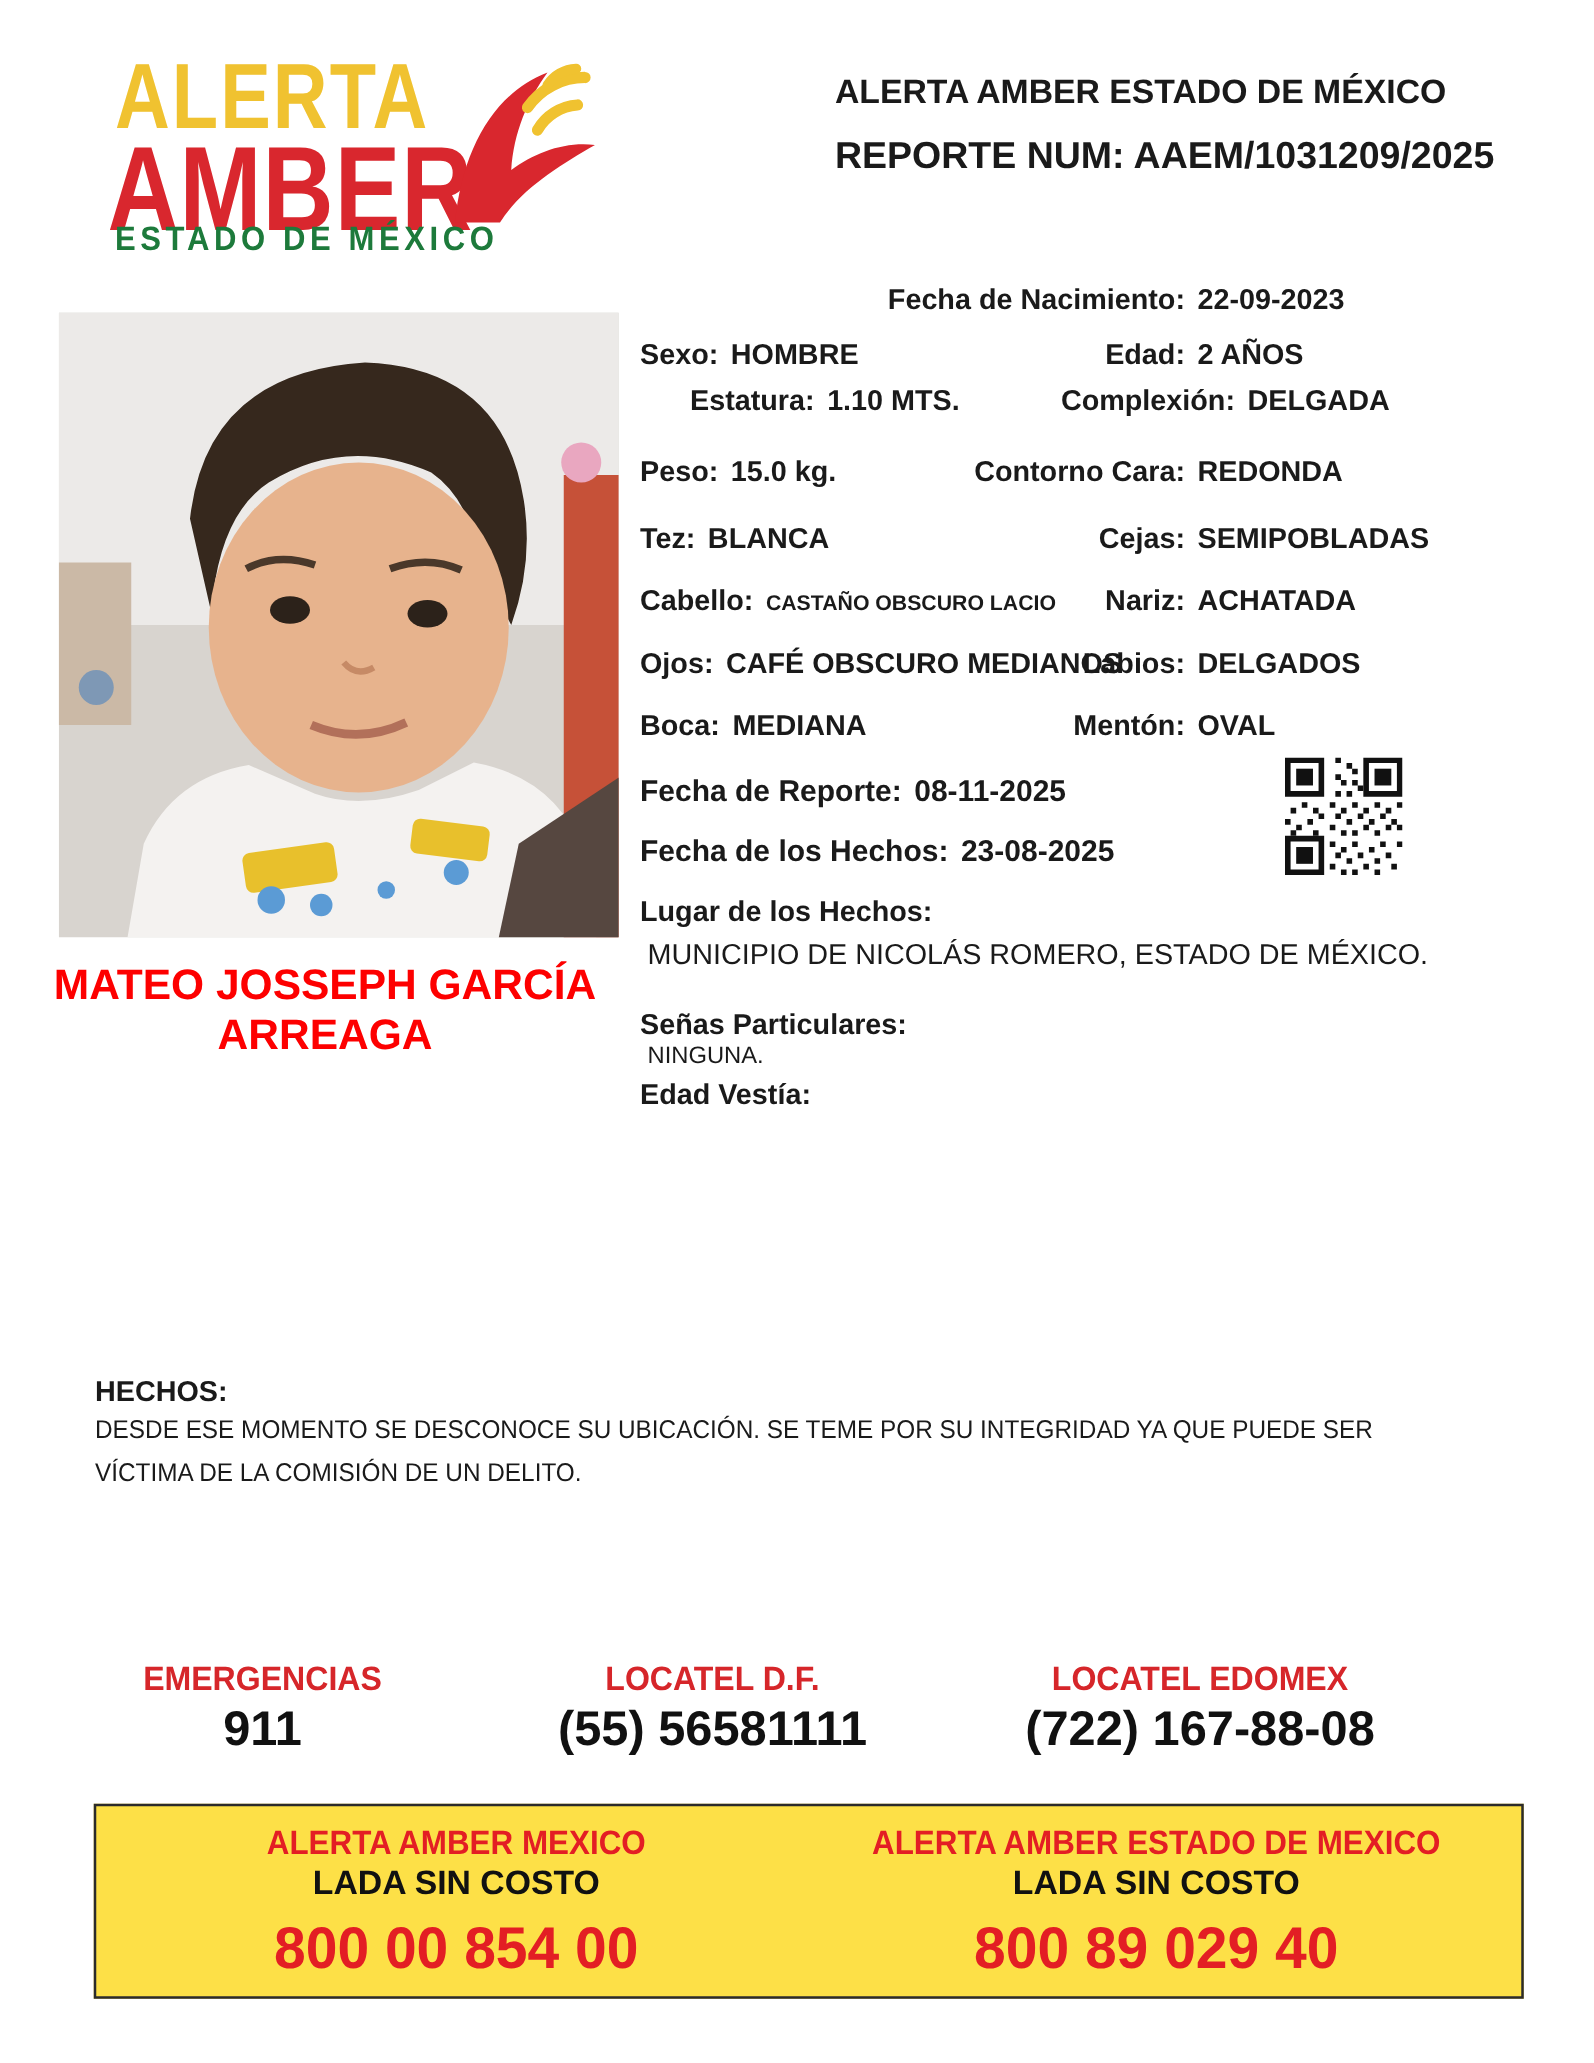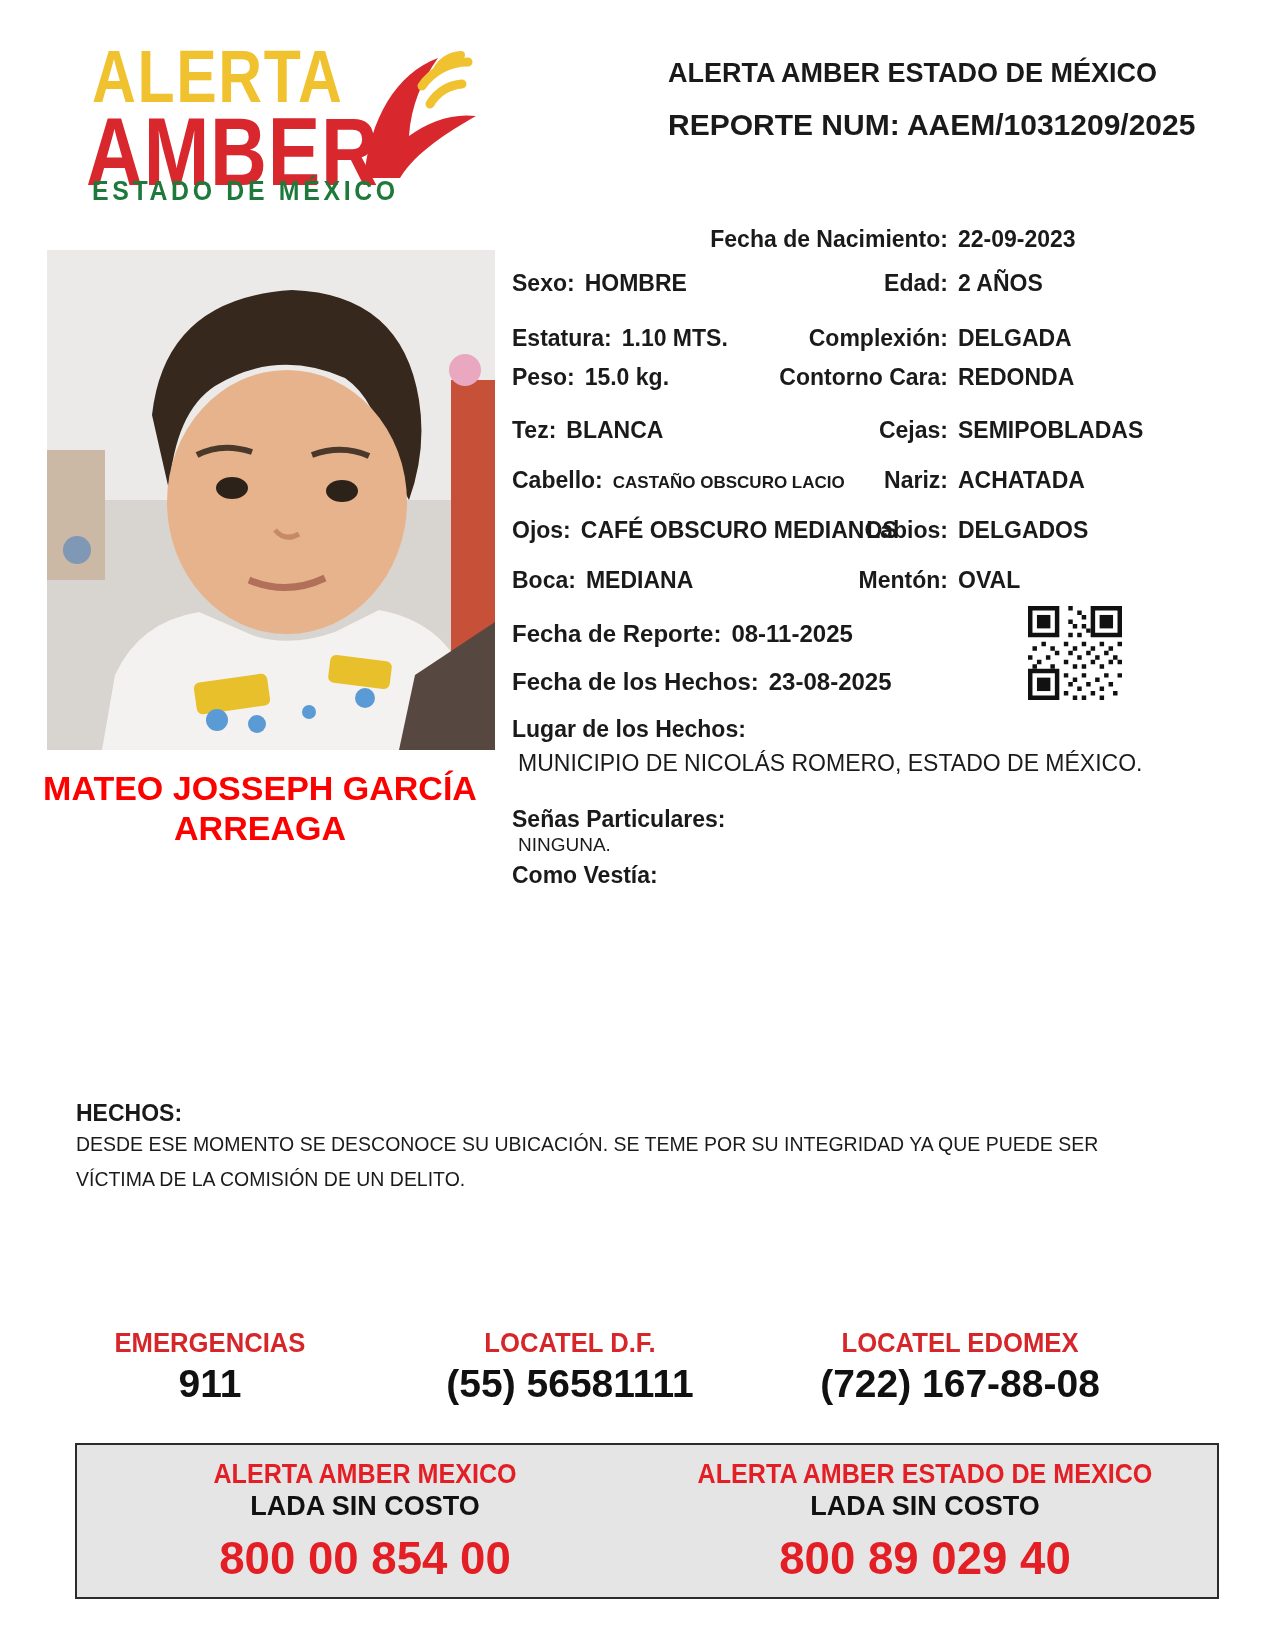--- a/index.html
+++ b/index.html
@@ -26,21 +26,21 @@
         color:#fd0000;line-height:40px;}
 
   
   .lrow{left:512px;font-size:23px;white-space:nowrap;z-index:3;}
   .llabel{font-weight:bold;}
   .lvalue{font-weight:bold;margin-left:10px;}
   .lvalue.small{font-size:17px;}
   .rrow{left:700px;width:470px;font-size:23px;white-space:nowrap;z-index:2;}
   .rlabel{display:inline-block;width:248px;text-align:right;font-weight:bold;}
   .rvalue{font-weight:bold;margin-left:10px;}
-  .t-dob{top:226px;} .t0{top:270px;} .t1{top:325px;} .t2{top:364px;}
+  .t-dob{top:226px;} .t0{top:270px;} .t1{top:307px;margin-left:40px;} .t2{top:364px;}
   .t3{top:417px;} .t4{top:467px;} .t5{top:517px;} .t6{top:567px;}
   .t-rep{top:620px;} .t-fhe{top:668px;}
   .big-lrow{font-size:24px;}
   .sec-label{left:512px;font-size:23px;font-weight:bold;}
   .sec-value{left:518px;font-size:23px;}
   .t-lugar-l{top:716px;} .t-lugar-v{top:750px;}
   .t-senas-l{top:806px;}
   .t-senas-v{top:834px;font-size:19px;}
   .t-vestia-l{top:862px;}
   .t-vestia-v{top:890px;font-size:19.5px;width:665px;line-height:28px;white-space:pre-wrap;}
@@ -52,21 +52,21 @@
   .hechos-body{left:76px;top:1126px;width:1090px;font-size:20.5px;line-height:35px;
                transform:scaleX(.95);transform-origin:left top;}
 
   
   .em-col{top:1328px;text-align:center;}
   .em1{left:40px;width:340px;} .em2{left:400px;width:340px;} .em3{left:760px;width:400px;}
   .em-label{font-size:27px;font-weight:bold;color:#d6262a;transform:scaleX(.95);transform-origin:center top;}
   .em-number{font-size:39px;font-weight:bold;color:#111;margin-top:3px;}
 
   
-  .lada-box{left:75px;top:1443px;width:1140px;height:152px;border:2px solid #2b2b2b;background:#e5e5e5;}
+  .lada-box{left:75px;top:1443px;width:1140px;height:152px;border:2px solid #2b2b2b;background:#fde047;}
   .lada-col{position:absolute;top:14px;width:560px;text-align:center;}
   .lada-left{left:8px;} .lada-right{left:568px;}
   .lada-title{font-size:27px;font-weight:bold;color:#e31e24;transform:scaleX(.93);transform-origin:center top;}
   .lada-sub{font-size:27px;font-weight:bold;color:#111;margin-top:1px;text-align:center;}
   .lada-number{font-size:47px;font-weight:bold;color:#e31e24;margin-top:8px;transform:scaleX(.97);transform-origin:center top;}
 </style>
 </head>
 <body>
 
 <div class="page">
@@ -191,21 +191,21 @@
                M60,64h4v4h-4z M64,72h4v4h-4z M68,60h4v4h-4z M72,68h4v4h-4z M76,76h4v4h-4z M80,60h4v4h-4z M48,80h4v4h-4z M64,80h4v4h-4z M40,80h4v4h-4z"></path>
     </g>
   </svg>
 
   <div class="abs sec-label t-lugar-l">Lugar de los Hechos:</div>
   <div class="abs sec-value t-lugar-v">MUNICIPIO DE NICOLÁS ROMERO, ESTADO DE MÉXICO.</div>
 
   <div class="abs sec-label t-senas-l">Señas Particulares:</div>
   <div class="abs sec-value t-senas-v">NINGUNA.</div>
 
-  <div class="abs sec-label t-vestia-l">Como Vestía:</div>
+  <div class="abs sec-label t-vestia-l">Edad Vestía:</div>
 
   <div class="abs hechos-label">HECHOS:</div>
   <div class="abs hechos-body">DESDE ESE MOMENTO SE DESCONOCE SU UBICACIÓN. SE TEME POR SU INTEGRIDAD YA QUE PUEDE SER VÍCTIMA DE LA COMISIÓN DE UN DELITO.</div>
 
   <div class="abs em-col em1">
     <div class="em-label">EMERGENCIAS</div>
     <div class="em-number">911</div>
   </div>
   <div class="abs em-col em2">
     <div class="em-label">LOCATEL D.F.</div>

